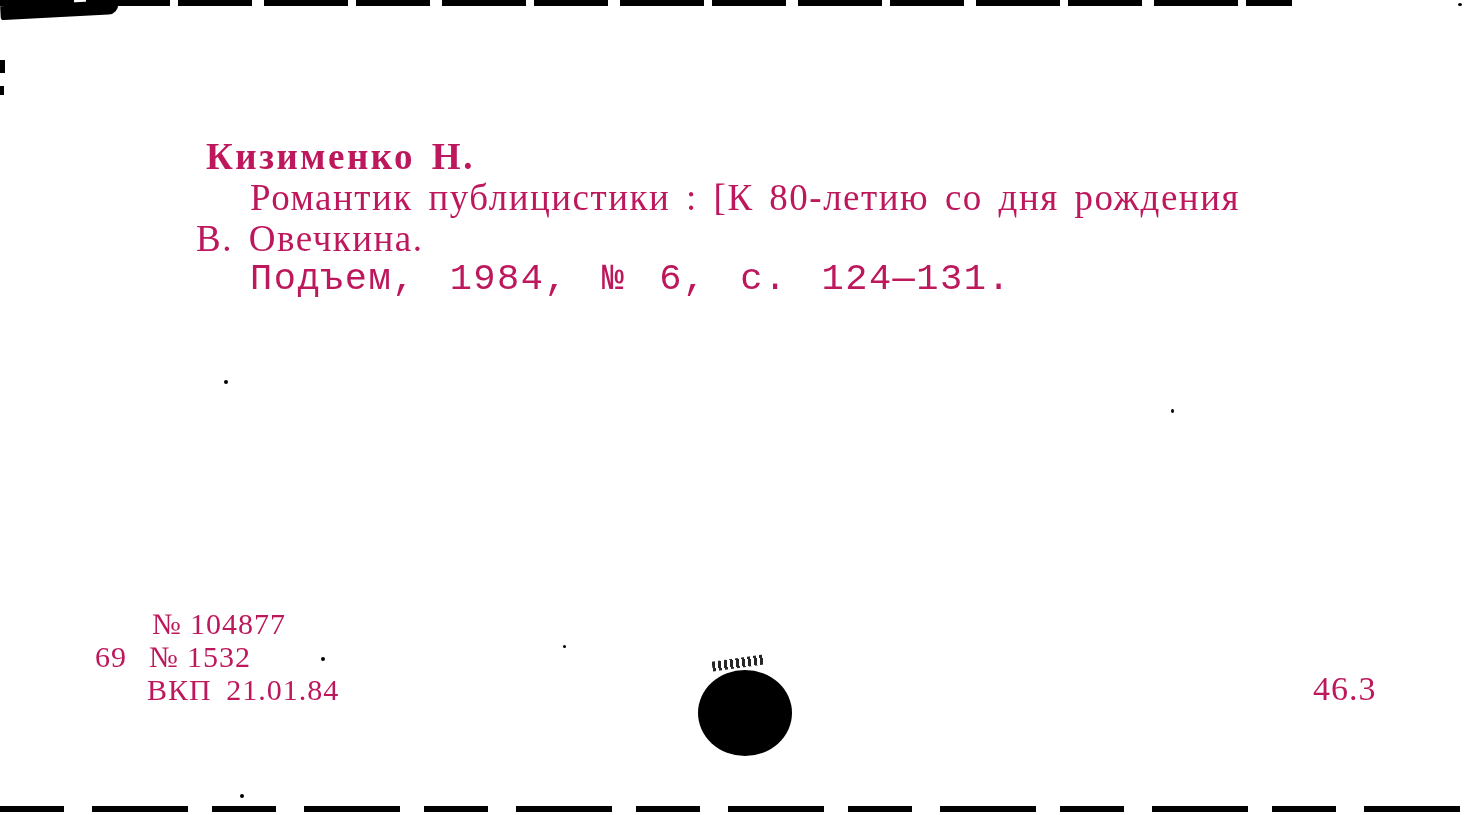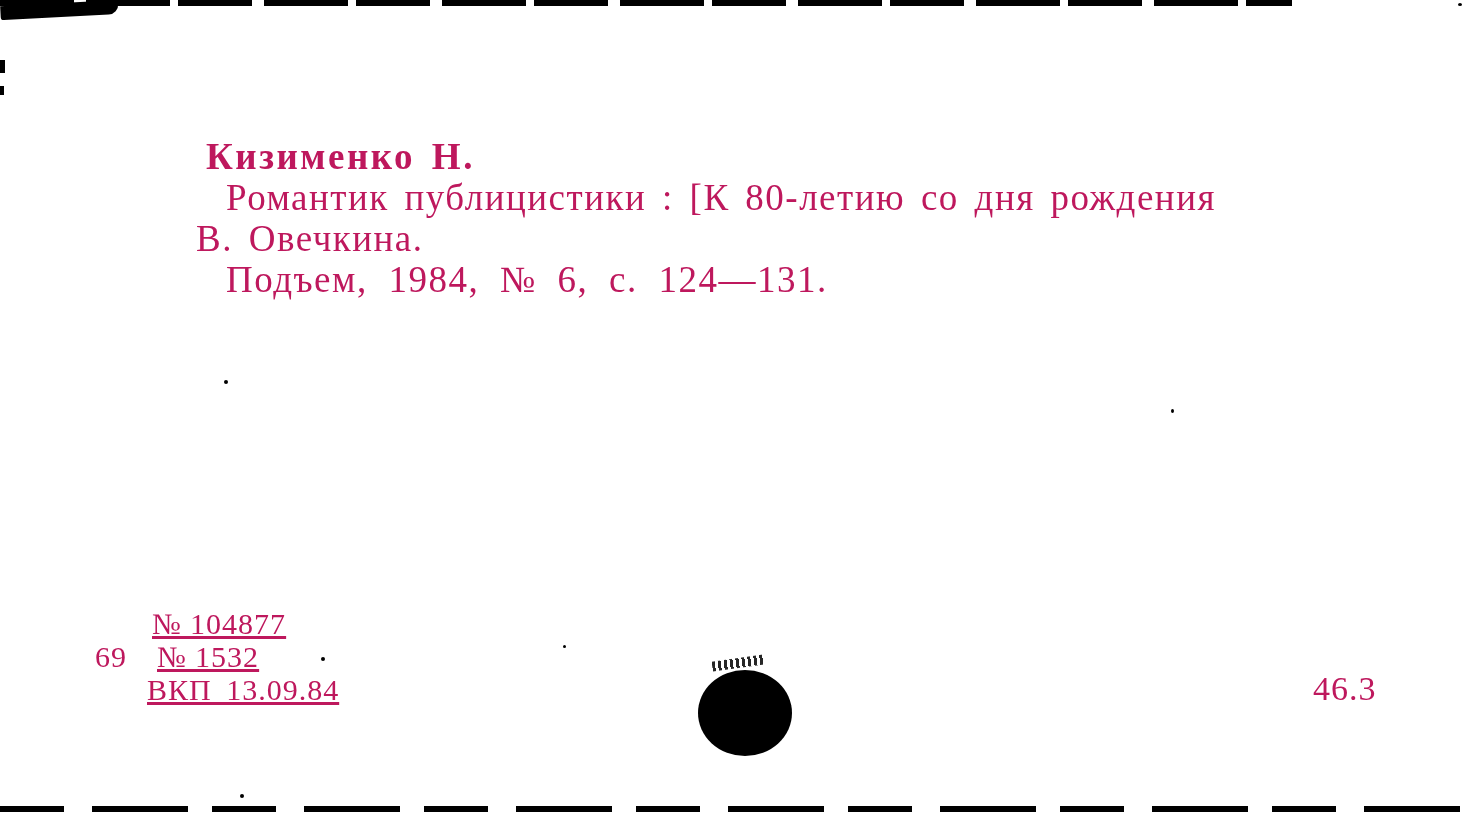--- a/index.html
+++ b/index.html
@@ -62,38 +62,37 @@
     line-height: 41px;
     letter-spacing: 1.5px;
     word-spacing: 5px;
     white-space: nowrap;
   }
   .author-line {
     font-weight: 700;
     letter-spacing: 2.5px;
     margin-left: 14px;
   }
-  .indent { margin-left: 34px; }
+  .indent { margin-left: 58px; }
   .flush  { margin-left: 4px; }
-  .src-line { word-spacing: 10px; }
+  .src-line { word-spacing: 10px; font-family: Liberation Mono, monospace; }
 
   
   .stamps {
     position: absolute;
     left: 95px;
     top: 607px;
     font-size: 30px;
     line-height: 33px;
     letter-spacing: 1px;
     white-space: nowrap;
-    text-decoration: underline;
   }
   .acc-1 { margin-left: 57px; }
   .acc-2 { margin-left: 0; }
-  .acc-2 .acc-prefix { display: inline-block; margin-right: 30px; }
+  .acc-2 .acc-prefix { display: inline-block; margin-right: 22px; }
   .acc-3 { margin-left: 52px; word-spacing: 6px; }
 
   
   .class-number {
     position: absolute;
     left: 1313px;
     top: 670px;
     font-size: 34px;
     letter-spacing: 1px;
   }
@@ -143,21 +142,21 @@
     <div class="indent">Романтик публицистики : [К 80-летию со дня рождения</div>
     <div class="flush">В. Овечкина.</div>
     <div class="indent src-line">Подъем, 1984, № 6, с. 124—131.</div>
   </div>
 
   <div class="stamps">
     <div class="acc-1">№ 104877</div>
     <div class="acc-2">
       <span class="acc-prefix">69</span><span>№ 1532</span>
     </div>
-    <div class="acc-3">ВКП 13.09.84</div>
+    <div class="acc-3">ВКП 21.01.84</div>
   </div>
 
   <div class="class-number">46.3</div>
 
   <div class="punch-fringe"></div>
   <div class="punch-hole"></div>
 
 </div>
 
 </body></html>

